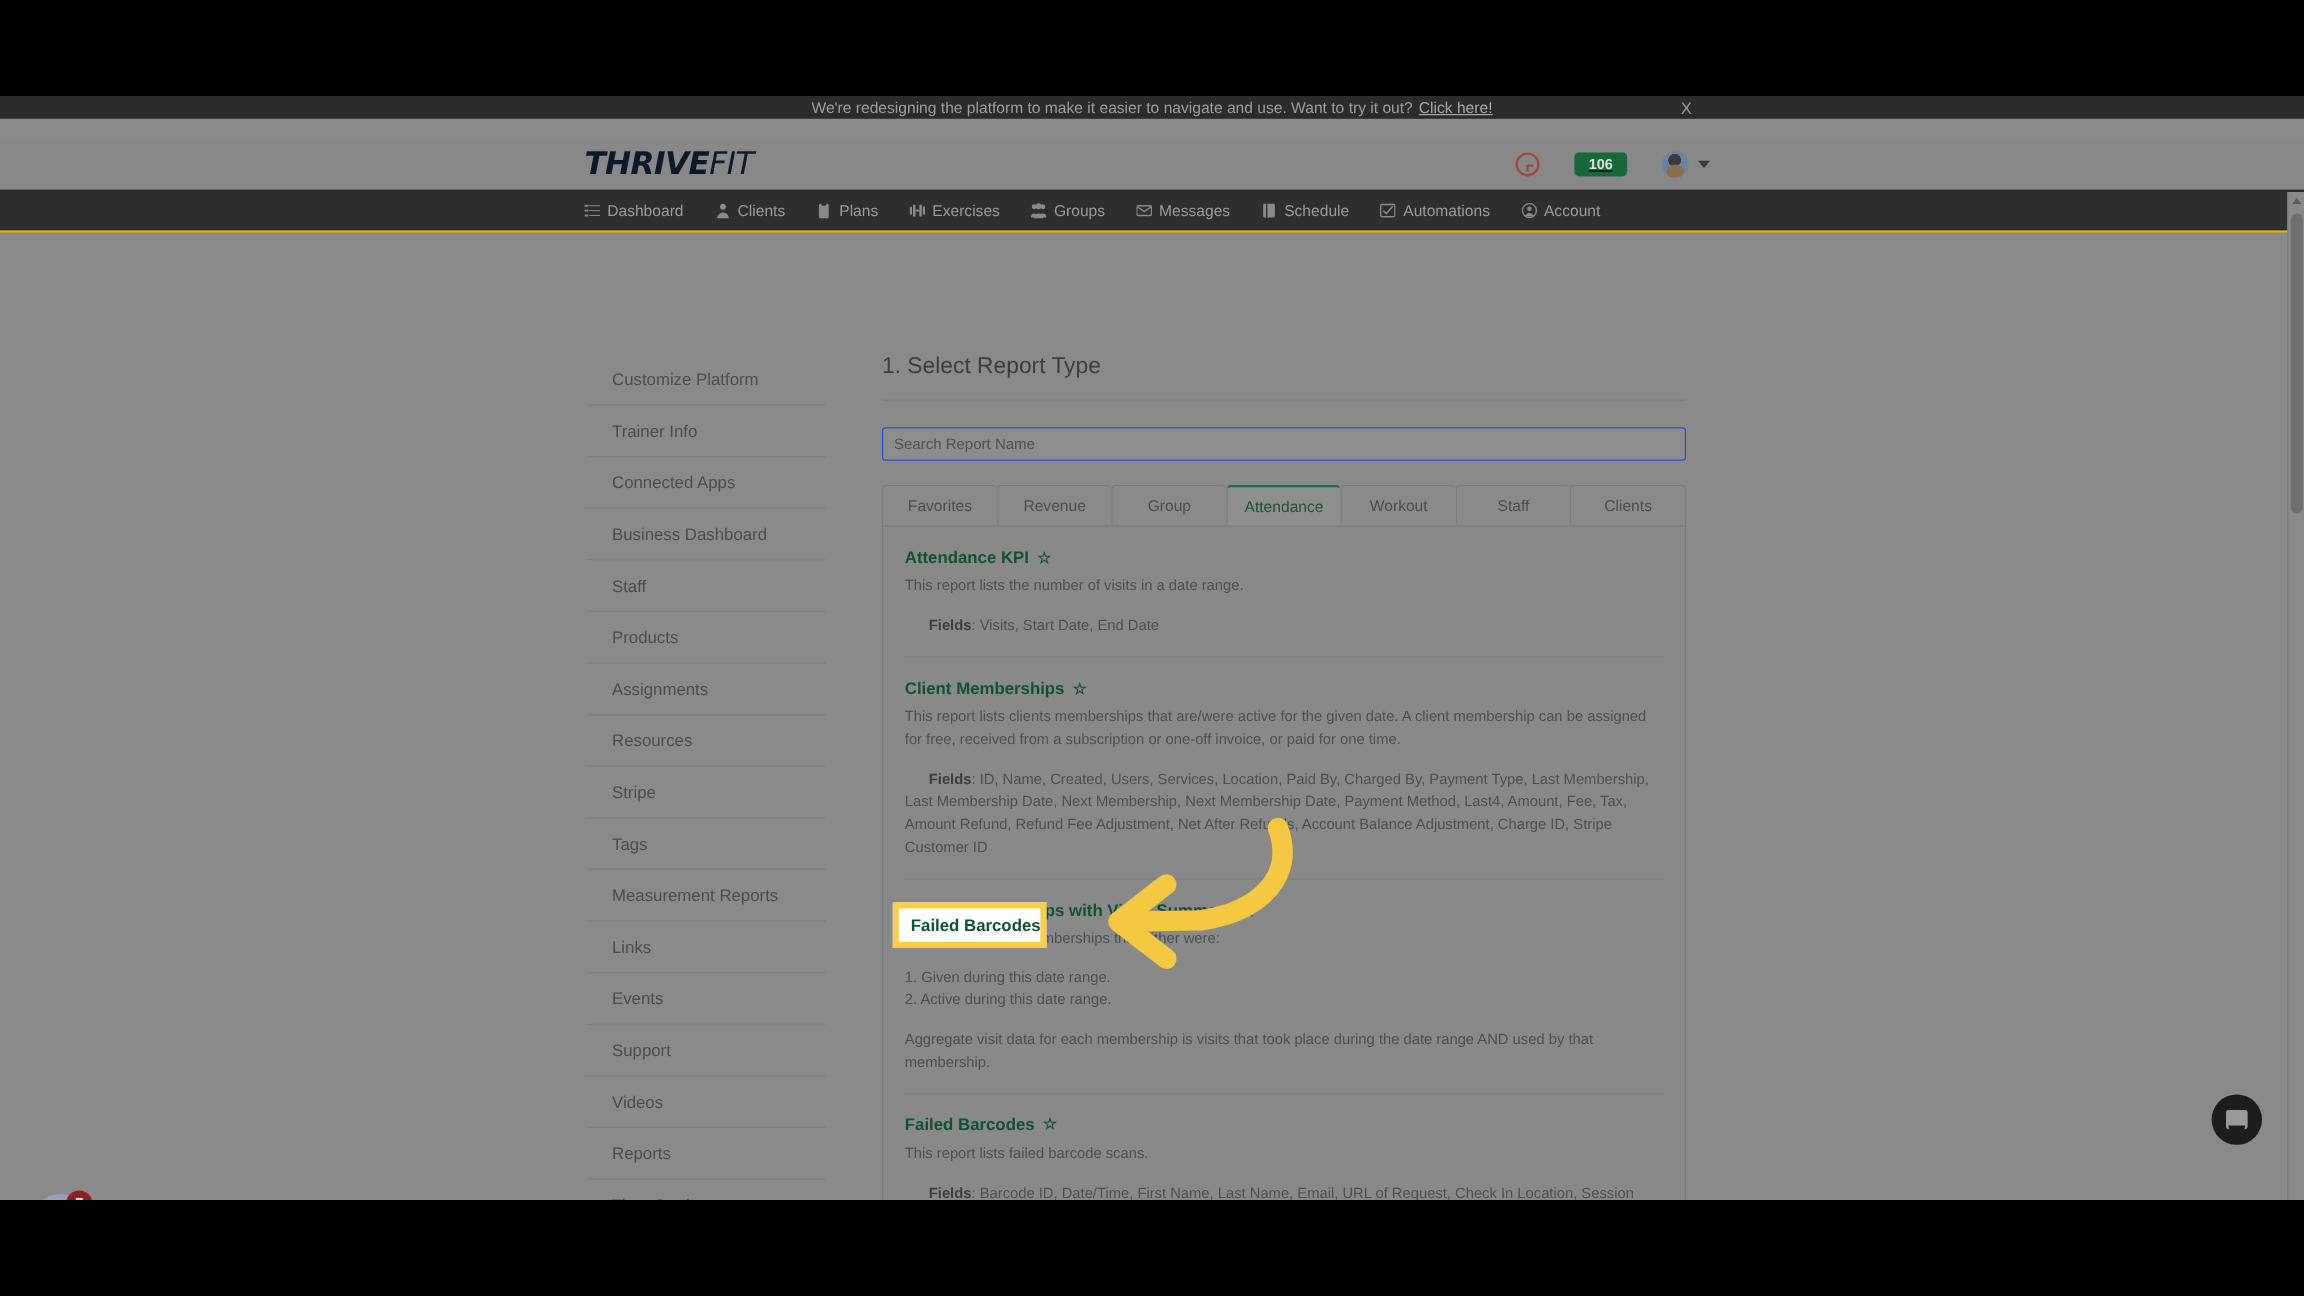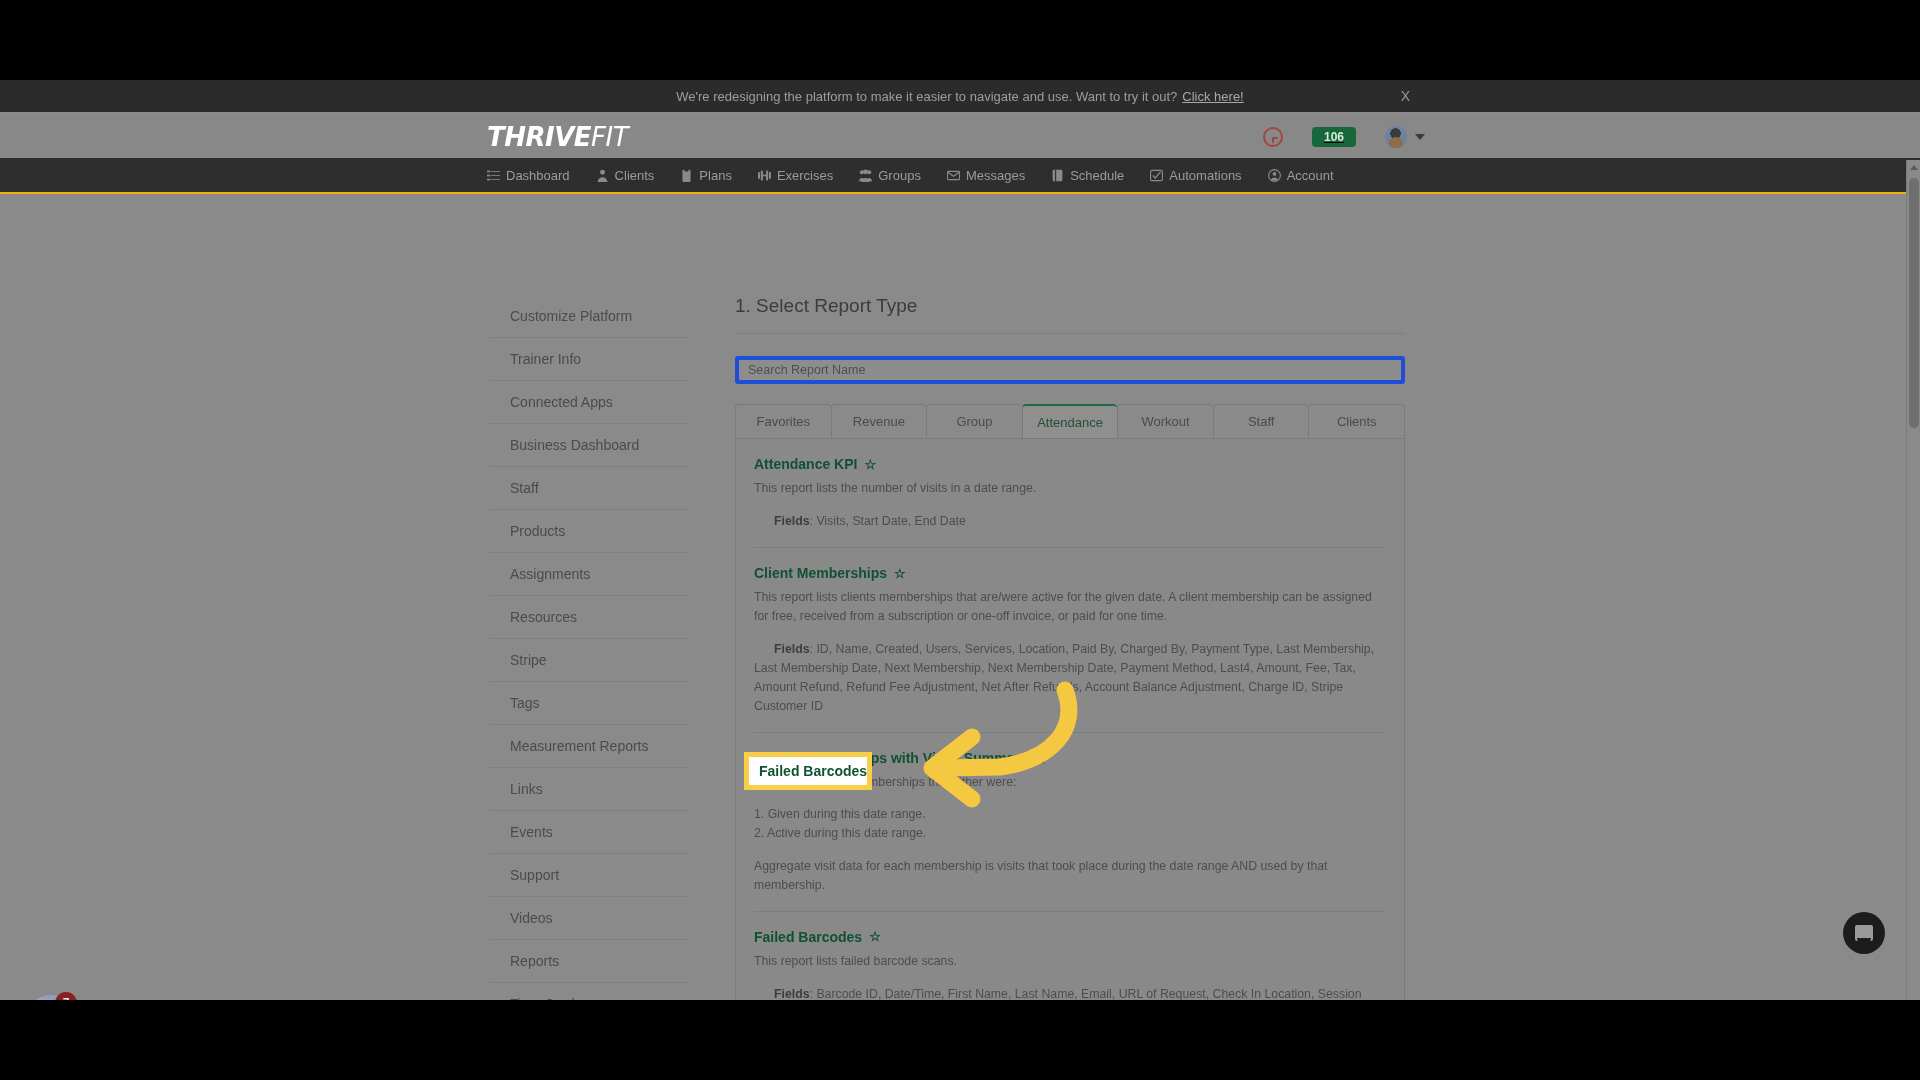--- a/index.html
+++ b/index.html
@@ -22,21 +22,21 @@
     width: 1920px; height: 920px;
     background: #8a8a8a;
     overflow: hidden;
   }
 
   
 
   
   .banner {
     position: absolute; left: 0; top: 0;
-    width: 1920px; height: 32px;
+    width: 1920px; height: 19px;
     background: #2b2b2b;
     color: #9a9a9a;
     display: flex; align-items: center; justify-content: center;
     font-size: 13px;
   }
   .banner-text { color: #9d9d9d; }
   .banner-link {
     color: #a8a8a8; text-decoration: underline; margin-left: 5px; cursor: pointer;
   }
   .banner-close {
@@ -51,21 +51,21 @@
     background: #888888;
     display: flex; align-items: center;
   }
   .logo {
     margin-left: 487px;
     font-family: "DejaVu Sans", sans-serif;
     font-size: 26px;
     font-weight: 800;
     font-style: italic;
     letter-spacing: -0.5px;
-    color: #ffffff;
+    color: #0f172a;
     line-height: 1;
     user-select: none;
   }
   .logo .thin { font-weight: 400; }
   .header-right {
     position: absolute; right: 495px; top: 0;
     height: 42px;
     display: flex; align-items: center; gap: 29px; text-decoration: underline;
   }
   .clock-icon {
@@ -149,21 +149,21 @@
   }
   .main-title {
     font-size: 19px; color: #3c3c3c; font-weight: 400;
     padding-bottom: 16px;
     border-bottom: 1px solid #7e7e7e;
     margin-bottom: 22px;
   }
   .search-box {
     width: 670px; height: 28px;
     background: #8d8d8d;
-    border: 4px solid #1d4ed8;
+    border: 1px solid #1d4ed8;
     border-radius: 3px;
     color: #4f4f4f;
     font-size: 12.5px;
     padding: 0 9px;
     font-family: "Liberation Sans", sans-serif;
     outline: none;
   }
   .search-box::placeholder { color: #4f4f4f; opacity: 1; }
 
   .tabs {

